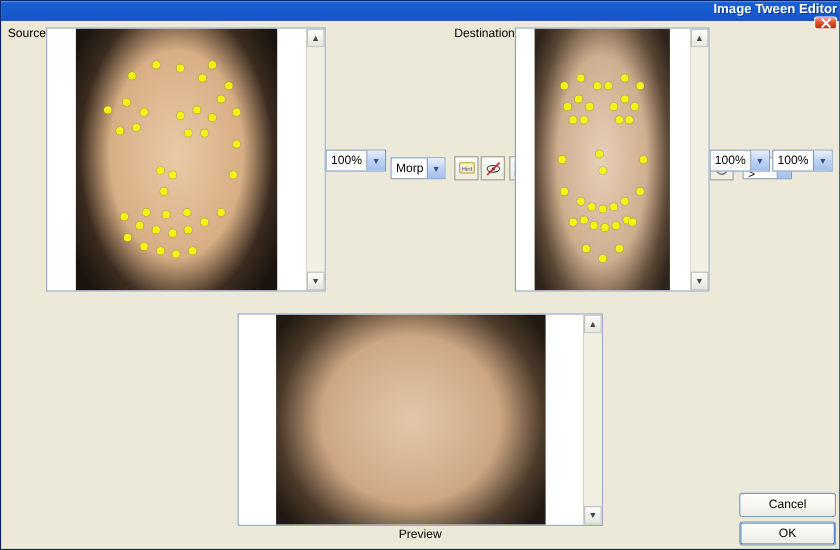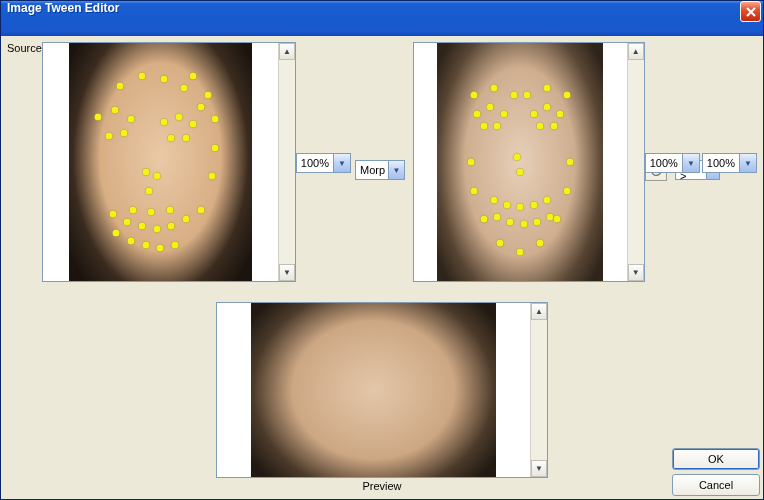--- a/index.html
+++ b/index.html
@@ -11,25 +11,26 @@
     width: 764px; height: 500px;
     overflow: hidden;
   }
   .window {
     width: 764px; height: 500px;
     border: 1px solid #0a246a;
     background: #ece9d8;
     display: flex; flex-direction: column;
   }
   .titlebar {
-    height: 35px;
+    height: 18px;
     background: linear-gradient(to bottom, #4a8ef0 0%, #1b5fd2 8%, #175bd0 40%, #1957cb 88%, #1148b4 100%);
-    display: flex; align-items: flex-start;
+    display: flex; align-items: flex-end;
     padding: 0 2px 0 6px;
     color: #fff;
+    flex-direction: column;
   }
   .titlebar-title { flex: 1; font-weight: bold; font-size: 12px; text-shadow: 1px 1px 0 #093a9a; }
   .close-btn {
     width: 21px; height: 21px;
     background: linear-gradient(to bottom, #f7a78b, #e25336 40%, #c22a0b);
     border: 1px solid #fff; border-radius: 3px;
     display: flex; align-items: center; justify-content: center;
     color: #fff; font-weight: bold; font-size: 13px;
     cursor: pointer;
   }
@@ -313,20 +314,21 @@
           </div>
         </div>
         <div class="sep"></div>
         <div class="combo" style="width:50px">
           <span class="combo-val" style="min-width:26px">200 &gt;</span>
           <span class="combo-btn">▼</span>
         </div>
       </div>
 
       <div class="panel-col">
+        <div class="panel-label">Destination</div>
         <div class="img-frame">
           <div class="img-area">
             <div class="face-dst" id="dst-face">
                 <div class="dot" style="left: 24%; top: 30%; transform: translate(-50%, -50%);"></div>
                 <div class="dot" style="left: 32%; top: 27%; transform: translate(-50%, -50%);"></div>
                 <div class="dot" style="left: 40%; top: 30%; transform: translate(-50%, -50%);"></div>
                 <div class="dot" style="left: 28%; top: 35%; transform: translate(-50%, -50%);"></div>
                 <div class="dot" style="left: 36%; top: 35%; transform: translate(-50%, -50%);"></div>
                 <div class="dot" style="left: 58%; top: 30%; transform: translate(-50%, -50%);"></div>
                 <div class="dot" style="left: 66%; top: 27%; transform: translate(-50%, -50%);"></div>
@@ -398,18 +400,18 @@
             <div class="sbtn">▲</div>
             <div class="strack"></div>
             <div class="sbtn">▼</div>
           </div>
         </div>
         <div class="panel-label">Preview</div>
       </div>
     </div>
 
     <div class="btn-stack">
+      <button class="win-btn">Cancel</button>
       <button class="win-btn default">OK</button>
-      <button class="win-btn">Cancel</button>
     </div>
 
   </div>
 </div>
 
 </body></html>

